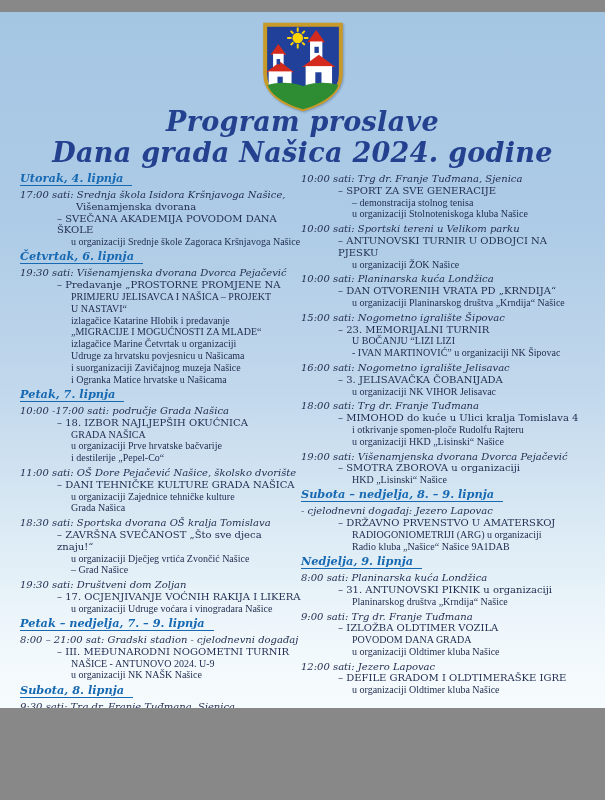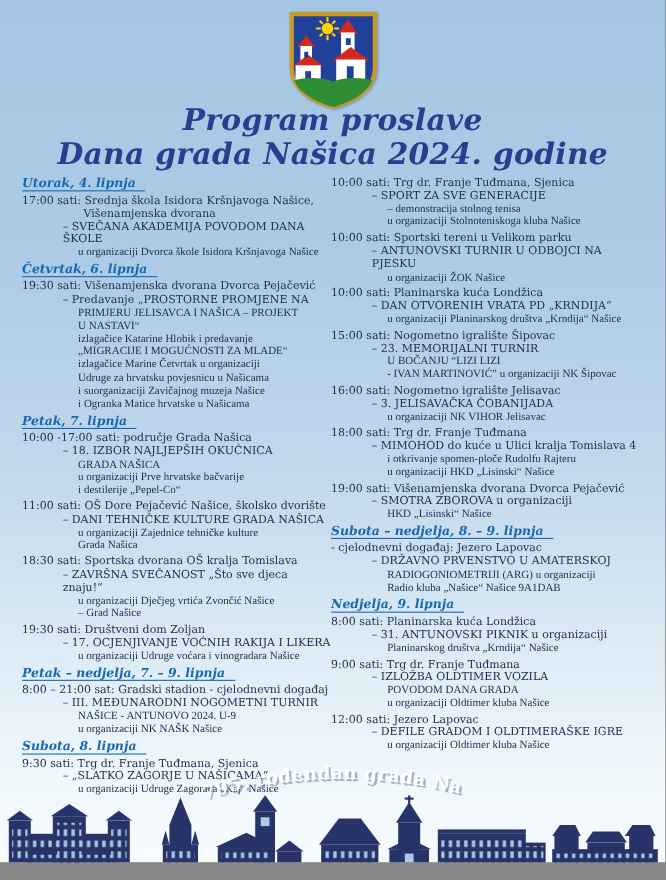--- a/index.html
+++ b/index.html
@@ -1,30 +1,30 @@
 <!DOCTYPE html>
 <html lang="hr"><head>
 <meta charset="utf-8">
 <style>
   html,body{margin:0;padding:0;background:#888;}
   .page{
-    position:relative;width:605px;height:784px;overflow:hidden;margin:0 auto;
+    position:relative;width:605px;height:696px;overflow:hidden;margin:12px auto;
     background:linear-gradient(180deg,#a5c6e3 0%,#adcbe6 30%,#c2d8ec 55%,#dcebf5 75%,#f1f8fc 91%,#f6fbfd 100%);
     font-family:"DejaVu Serif","Liberation Serif",serif;
   }
   .crest{position:absolute;left:259px;top:9px;width:88px;height:92px;filter:drop-shadow(1px 1px 1px rgba(40,60,100,.35));}
   .title{position:absolute;top:94px;left:0;width:605px;text-align:center;color:#24418f;
     font-style:italic;font-weight:600;font-size:27px;line-height:31px;letter-spacing:.3px;}
   .columns{position:absolute;top:158px;left:20px;width:576px;display:flex;gap:0;color:#232f52;}
   .col{width:281px;}
   .date-header{display:table;color:#1769b2;font-weight:bold;font-style:italic;font-size:11.3px;line-height:13px;
     margin:2px 0 2.5px 0;border-bottom:1.4px solid #1769b2;padding-right:9px;}
   .event{margin:3px 0 2.5px 0;}
   .line{font-size:10px;line-height:11.8px;}
-  .time{}
+  .time{font-style:italic;}
   .timec{padding-left:56px;}
   .dash{padding-left:37px;}
   .sub{padding-left:51px;font-family:Liberation Serif, serif;}
   .footer-arc{position:absolute;left:0;top:686px;width:605px;height:52px;}
   .arc-main{fill:#ffffff;font-family:"DejaVu Serif","Liberation Serif",serif;font-weight:bold;font-size:16.5px;letter-spacing:.5px;}
   .arc-shadow{fill:#5e7aa6;opacity:.55;font-family:"DejaVu Serif","Liberation Serif",serif;font-weight:bold;font-size:16.5px;letter-spacing:.5px;}
   .skyline{position:absolute;left:0;top:722px;width:605px;height:70px;}
 </style>
 </head>
 <body>
@@ -77,21 +77,21 @@
     <div>Dana grada Našica 2024. godine</div>
   </div>
 
   <div class="columns">
     <div class="col">
         <div class="date-header">Utorak, 4. lipnja</div>
         <div class="event">
           <div class="line time">17:00 sati: Srednja škola Isidora Kršnjavoga Našice,</div>
           <div class="line timec">Višenamjenska dvorana</div>
           <div class="line dash">– SVEČANA AKADEMIJA POVODOM DANA ŠKOLE</div>
-          <div class="line sub">u organizaciji Dvorca škole Isidora Kršnjavoga Našice</div>
+          <div class="line sub">u organizaciji Srednje škole Zagoraca Kršnjavoga Našice</div>
         </div>
         <div class="date-header">Četvrtak, 6. lipnja</div>
         <div class="event">
           <div class="line time">19:30 sati: Višenamjenska dvorana Dvorca Pejačević</div>
           <div class="line dash">– Predavanje „PROSTORNE PROMJENE NA</div>
           <div class="line sub">PRIMJERU JELISAVCA I NAŠICA – PROJEKT</div>
           <div class="line sub">U NASTAVI“</div>
           <div class="line sub">izlagačice Katarine Hlobik i predavanje</div>
           <div class="line sub">„MIGRACIJE I MOGUĆNOSTI ZA MLADE“</div>
           <div class="line sub">izlagačice Marine Četvrtak u organizaciji</div>

